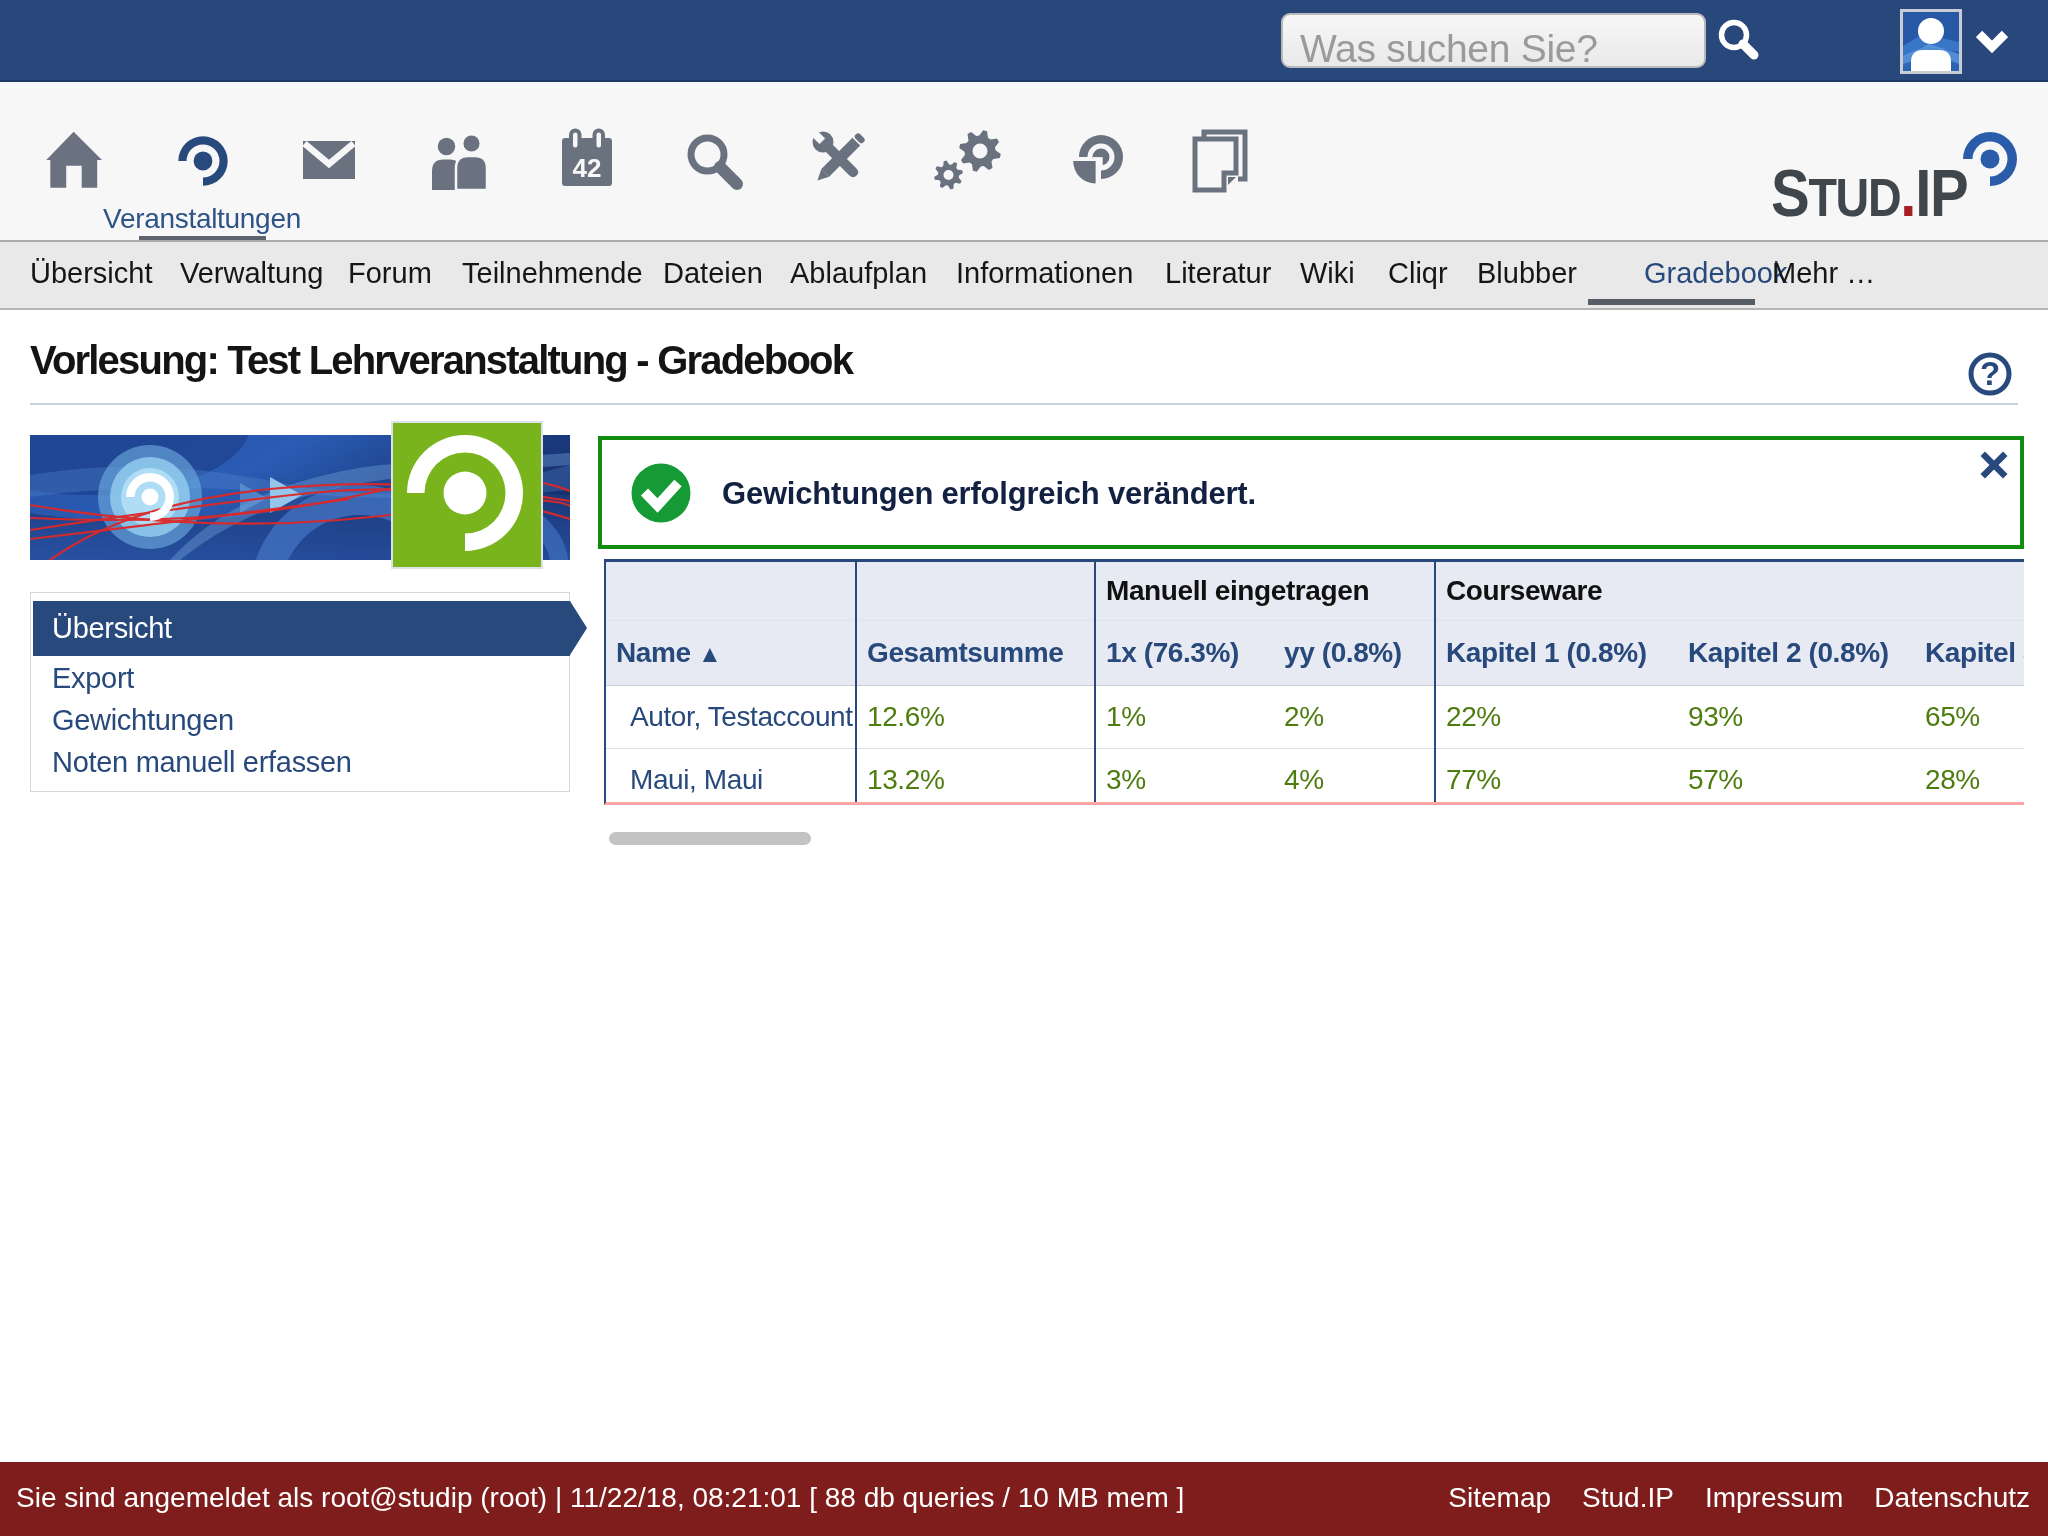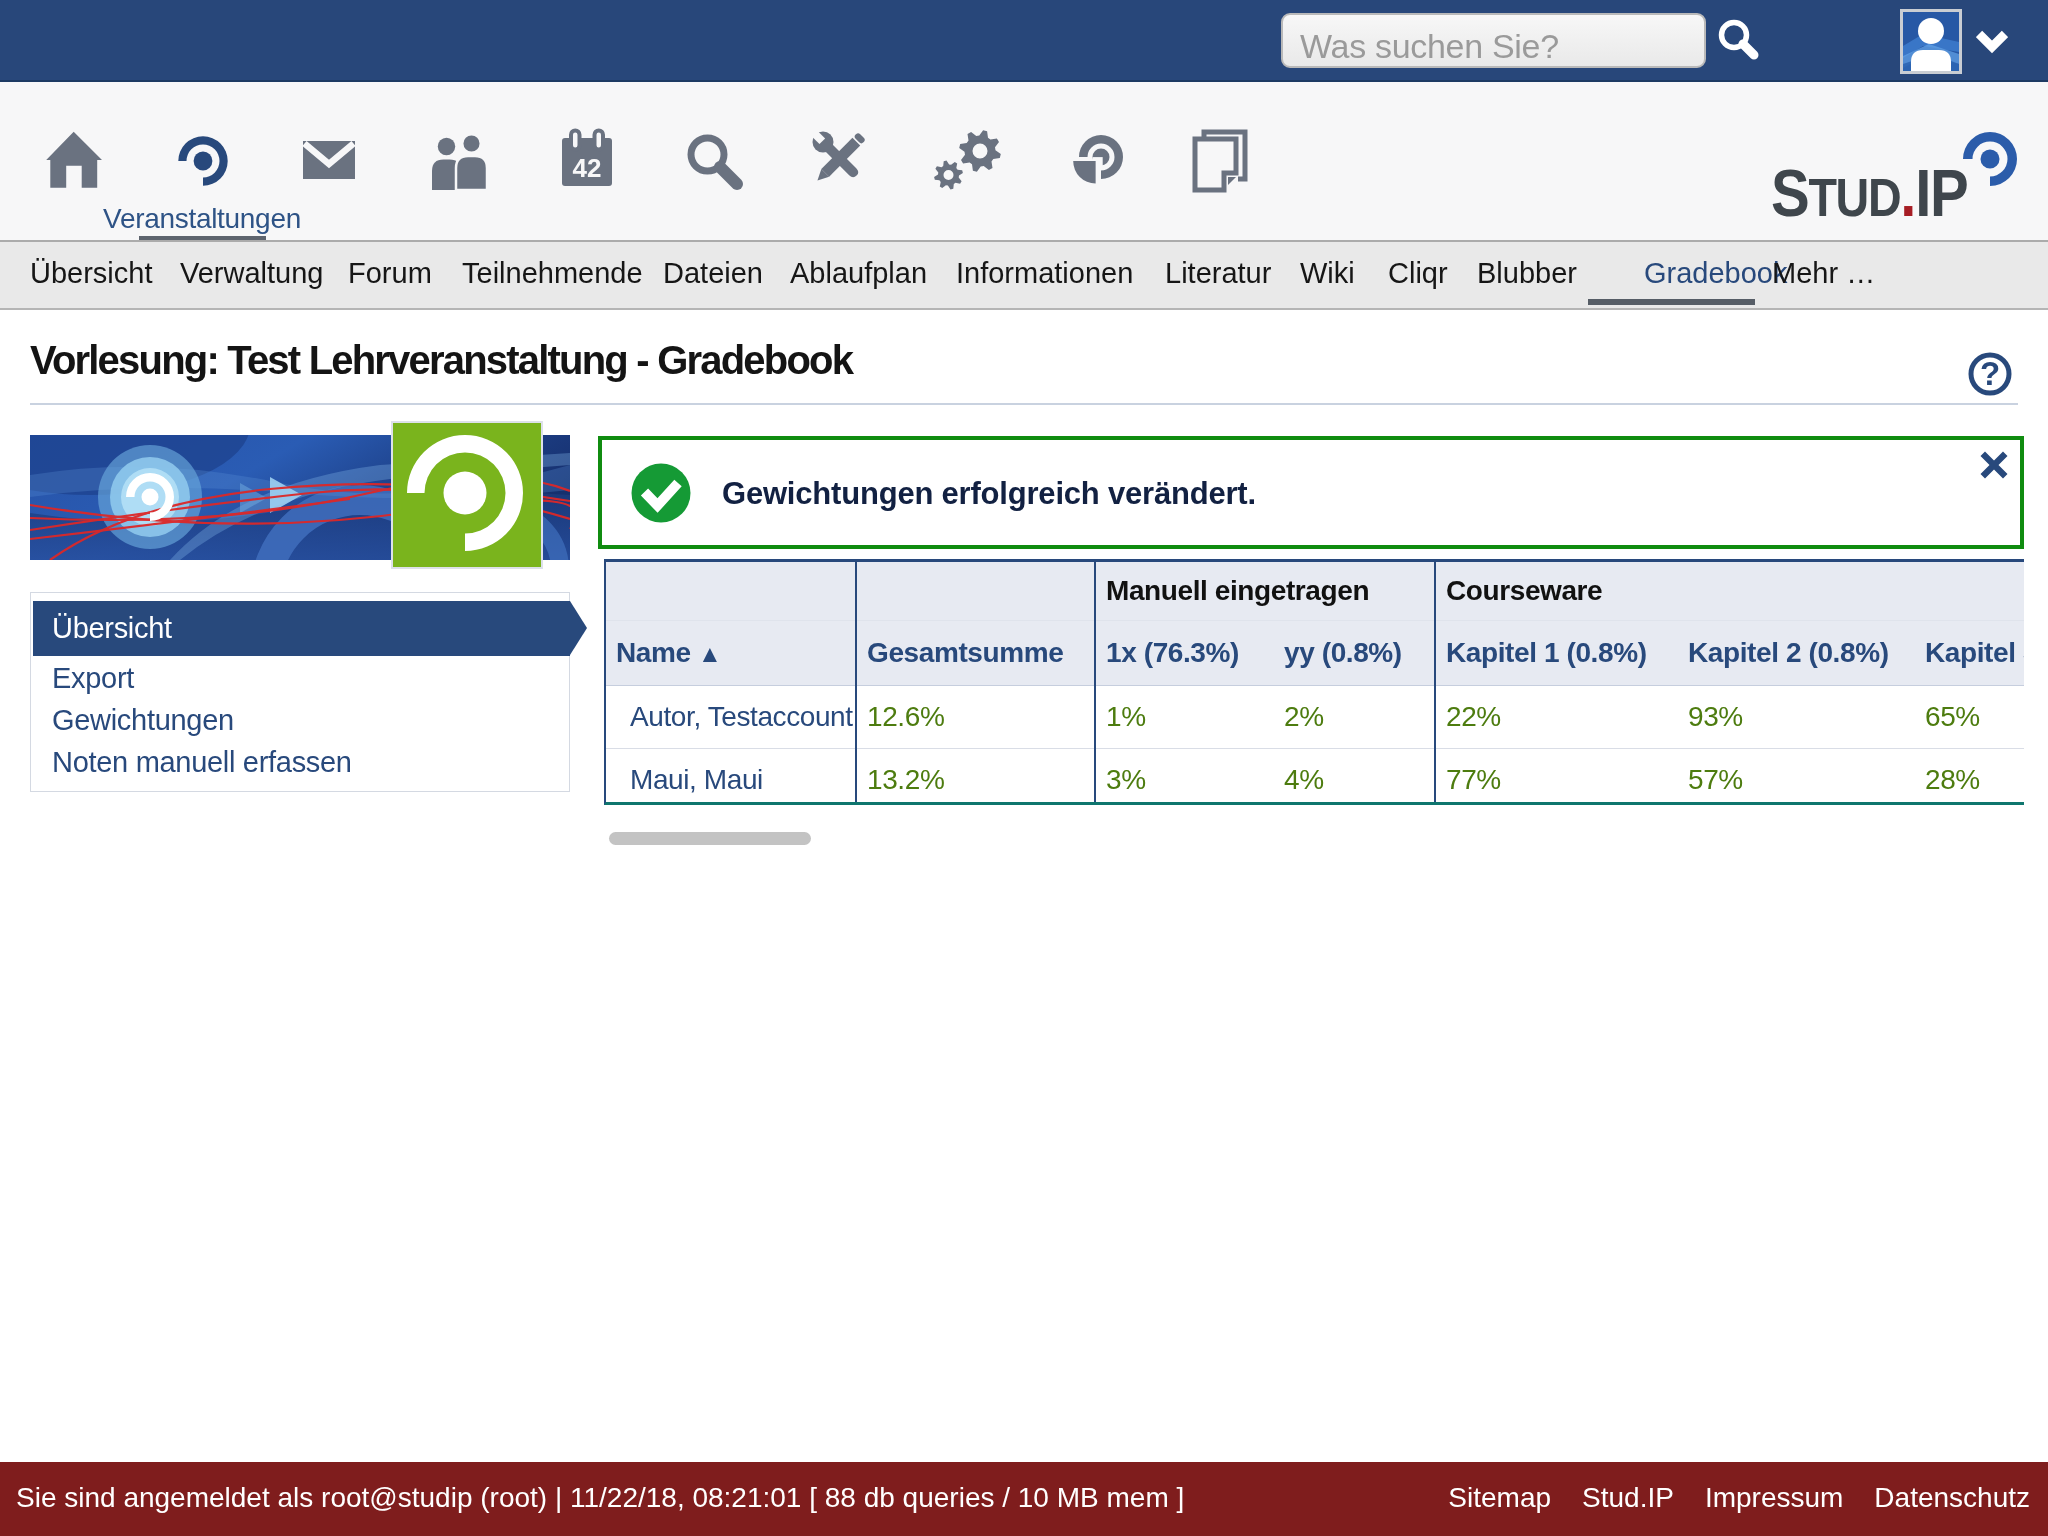--- a/index.html
+++ b/index.html
@@ -4,21 +4,21 @@
 <style>
   html,body{margin:0;padding:0;}
   body{width:2048px;height:1536px;position:relative;overflow:hidden;
        font-family:"Liberation Sans", sans-serif;background:#fff;color:#1a1a1a;}
   .abs{position:absolute;}
   
   #topbar{left:0;top:0;width:2048px;height:80px;background:#28477a;border-bottom:2px solid #1d3a63;}
   #search{left:1281px;top:13px;width:425px;height:55px;box-sizing:border-box;
           border:2px solid #b9b9b9;border-radius:9px;
           background:linear-gradient(#f7f7f7,#e9e9e9);}
-  #search span{position:absolute;left:17px;top:12px;font-size:34px;color:#9a9a9a;letter-spacing:-0.3px;}
+  #search span{position:absolute;left:17px;top:12px;font-size:39px;color:#9a9a9a;letter-spacing:-0.3px;}
   
   #iconbar{left:0;top:82px;width:2048px;height:158px;background:#f7f7f8;}
   .icn{position:absolute;top:132px;}
   #vlabel{position:absolute;left:102px;top:203px;width:200px;text-align:center;
           font-size:28px;color:#2e5386;letter-spacing:-0.3px;}
   #vunderline{position:absolute;left:139px;top:236px;width:127px;height:7px;background:#5d646e;}
   
   #navbar{left:0;top:240px;width:2048px;height:66px;background:#e9e9e9;
           border-top:2px solid #ababab;border-bottom:2px solid #b5b5b5;
           font-size:29px;color:#161616;}
@@ -36,21 +36,21 @@
   #actarrow{left:570px;top:601px;width:0;height:0;border-top:27.5px solid transparent;
             border-bottom:27.5px solid transparent;border-left:17px solid #28497c;}
   #actitem span{position:absolute;left:19px;top:11px;font-size:29px;color:#fff;letter-spacing:-0.3px;}
   .sitem{position:absolute;left:52px;font-size:29px;color:#28497c;letter-spacing:-0.3px;}
   
   #msg{left:598px;top:436px;width:1426px;height:113px;box-sizing:border-box;
        border:4px solid #108c10;background:#fff;}
   #msg b{position:absolute;left:120px;top:36px;font-size:31px;color:#122142;letter-spacing:-0.2px;}
   
   #tblwrap{left:604px;top:559px;width:1418px;height:240px;overflow:hidden;
-           border-top:3px solid #28497c;border-bottom:3px solid #0f766e;
+           border-top:3px solid #28497c;border-bottom:3px solid #fca5a5;
            border-left:2px solid #28497c;}
   table{border-collapse:collapse;table-layout:fixed;font-size:28px;letter-spacing:-0.4px;}
   th,td{padding:0 10px;white-space:nowrap;overflow:hidden;text-align:left;font-weight:normal;}
   thead th{background:#e7eaf2;color:#28497c;font-weight:bold;}
   tr.h1 th{height:58px;}
   tr.h2 th{height:64px;border-bottom:1px solid #c6cede;}
   tr.h1 th{border-bottom:1px solid #dfe3ec;}
   tbody td{height:62px;background:#fff;border-bottom:1px solid #d9dde6;}
   tbody tr:last-child td{border-bottom:none;}
   .gl{border-left:2px solid #28497c;}

